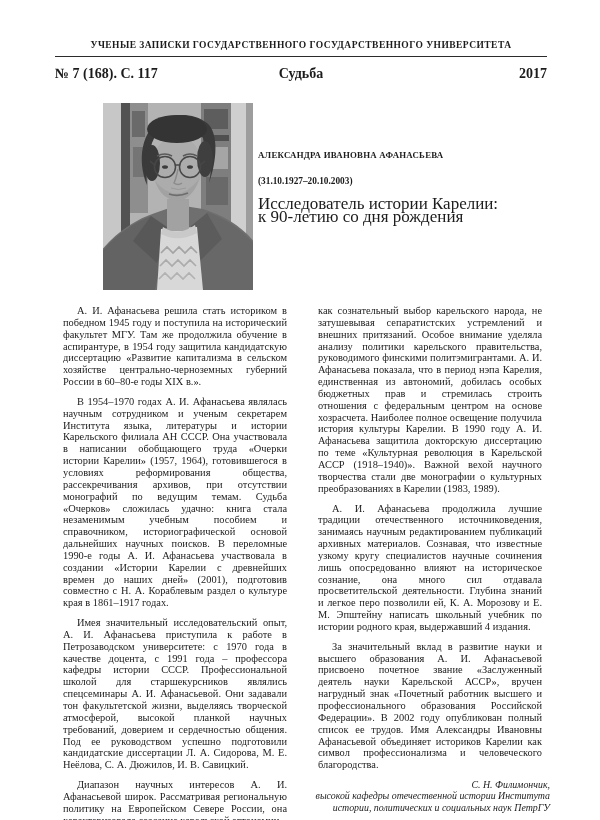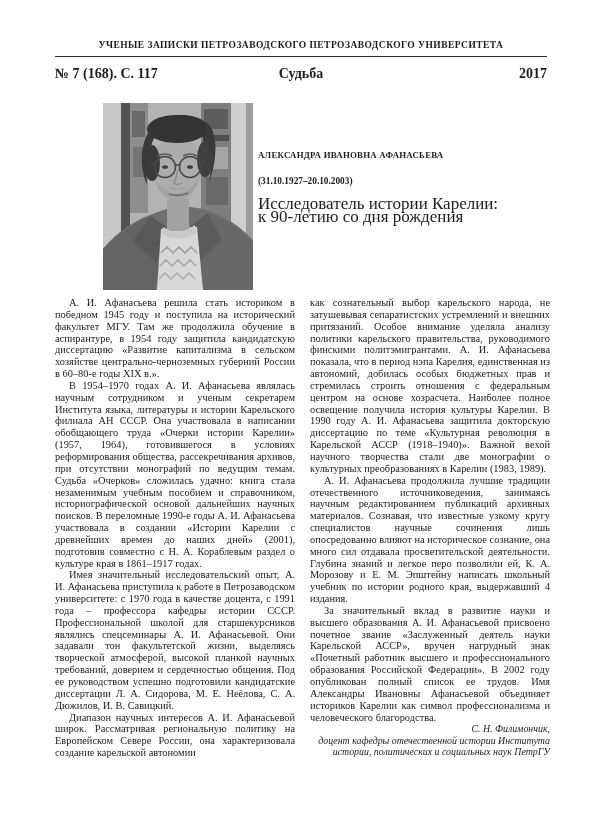--- a/index.html
+++ b/index.html
@@ -78,38 +78,38 @@
     gap: 15px;
   }
   .col {
     width: 240px;
     font-size: 10.4px;
     line-height: 11.85px;
     text-align: justify;
     hyphens: auto;
     -webkit-hyphens: auto;
   }
-  .col p { margin: 0; }
+  .col p { margin: 8px; }
   .col p.indent { text-indent: 14px; }
   
   .signature {
     margin-top: 0;
     text-align: right;
     font-style: italic;
     font-size: 9.9px;
     line-height: 11.3px;
   }
 </style>
 </head>
 <body>
 
 <div class="page">
 
   <div class="jheader">
-    <div class="jheader-title">УЧЕНЫЕ ЗАПИСКИ ПЕТРОЗАВОДСКОГО ПЕТРОЗАВОДСКОГО УНИВЕРСИТЕТА</div>
+    <div class="jheader-title">УЧЕНЫЕ ЗАПИСКИ ГОСУДАРСТВЕННОГО ГОСУДАРСТВЕННОГО УНИВЕРСИТЕТА</div>
     <hr class="jheader-rule">
     <div class="jheader-meta">
       <span class="m-left">№ 7 (168). С. 117</span>
       <span class="m-mid">Судьба</span>
       <span class="m-right">2017</span>
     </div>
   </div>
 
   <figure class="photo">
     <svg viewBox="0 0 150 187" xmlns="http://www.w3.org/2000/svg">
@@ -190,19 +190,19 @@
       </div>
     <div class="col">
       <div>
 
       <p class="body-p">как сознательный выбор карельского народа, не затушевывая сепаратистских устремлений и внешних притязаний. Особое внимание уделяла анализу политики карельского правительства, руководимого финскими политэмигрантами. А. И. Афанасьева показала, что в период нэпа Карелия, единственная из автономий, добилась особых бюджетных прав и стремилась строить отношения с федеральным центром на основе хозрасчета. Наиболее полное освещение получила история культуры Карелии. В 1990 году А. И. Афанасьева защитила докторскую диссертацию по теме «Культурная революция в Карельской АССР (1918–1940)». Важной вехой научного творчества стали две монографии о культурных преобразованиях в Карелии (1983, 1989).</p>
           <p class="body-p indent">А. И. Афанасьева продолжила лучшие традиции отечественного источниковедения, занимаясь научным редактированием публикаций архивных материалов. Сознавая, что известные узкому кругу специалистов научные сочинения лишь опосредованно влияют на историческое сознание, она много сил отдавала просветительской деятельности. Глубина знаний и легкое перо позволили ей, К. А. Морозову и Е. М. Эпштейну написать школьный учебник по истории родного края, выдержавший 4 издания.</p>
           <p class="body-p indent">За значительный вклад в развитие науки и высшего образования А. И. Афанасьевой присвоено почетное звание «Заслуженный деятель науки Карельской АССР», вручен нагрудный знак «Почетный работник высшего и профессионального образования Российской Федерации». В 2002 году опубликован полный список ее трудов. Имя Александры Ивановны Афанасьевой объединяет историков Карелии как символ профессионализма и человеческого благородства.</p>
         </div>
       <div class="signature">
         <div>С. Н. Филимончик,</div>
-        <div>доцент кафедры отечественной истории Института</div>
+        <div>высокой кафедры отечественной истории Института</div>
         <div>истории, политических и социальных наук ПетрГУ</div>
       </div>
     </div>
   </div>
 
 </div>
 
 </body></html>

